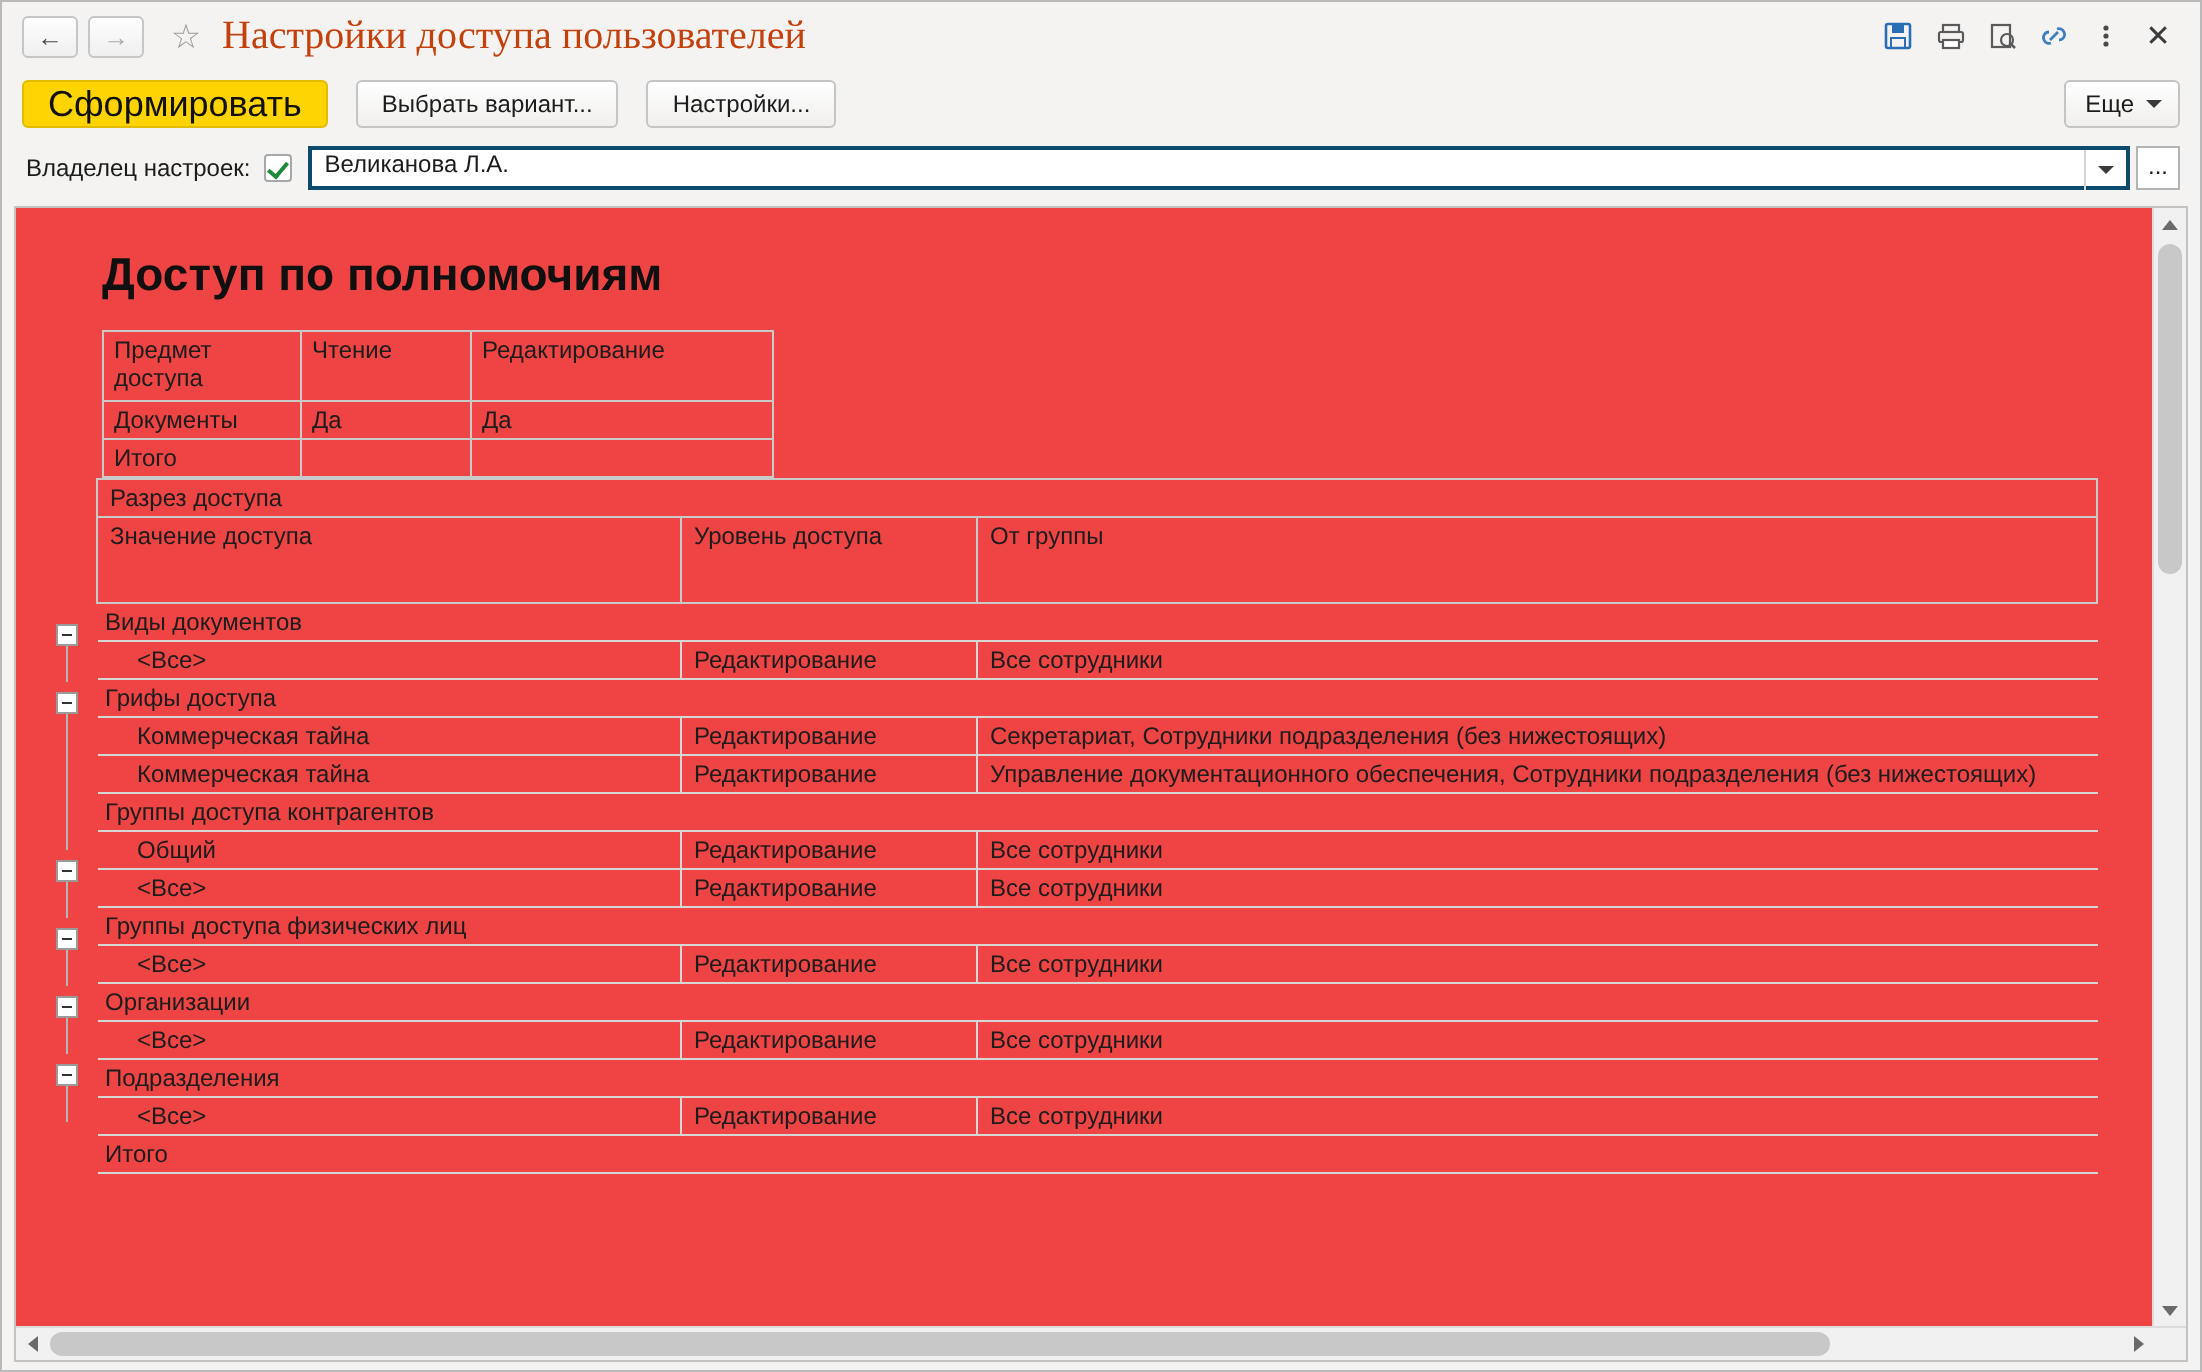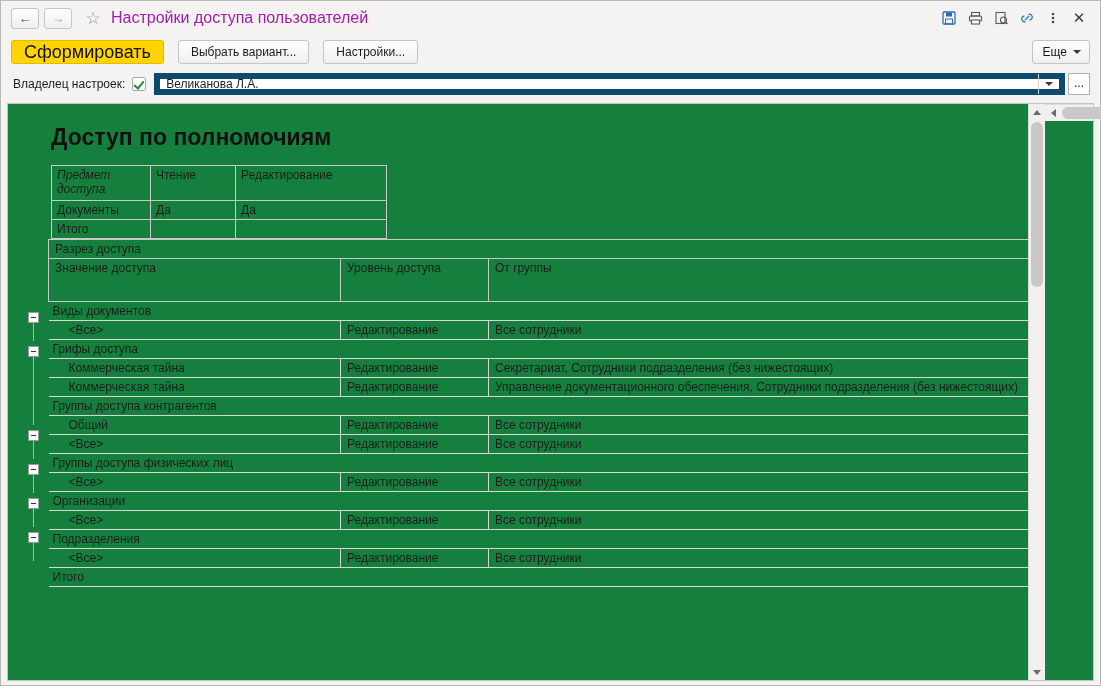--- a/index.html
+++ b/index.html
@@ -49,25 +49,26 @@
   }
   .nav-btn.disabled { color: #a9a9a9; }
   .star-btn {
     width: 24px;
     text-align: center;
     color: #9a9a9a;
     font-size: 17px;
     margin: 0 6px 0 4px;
   }
   .win-title {
-    font-size: 16px;
-    color: #a21caf;
+    font-size: 20px;
+    color: #c2410c;
     white-space: nowrap;
     overflow: hidden;
     text-overflow: ellipsis;
+    font-family: Liberation Serif, serif;
   }
   .titlebar-spacer { flex: 1 1 auto; }
   .tb-icon {
     width: 26px;
     height: 24px;
     display: inline-flex;
     align-items: center;
     justify-content: center;
     color: #5a5a5a;
   }
@@ -159,23 +160,23 @@
     left: 3px; top: 1px;
     width: 4px; height: 8px;
     border: solid #1f8a3b;
     border-width: 0 2px 2px 0;
     transform: rotate(40deg);
   }
   .owner-field {
     flex: 1 1 auto;
     height: 22px;
     background: #fff;
-    border: 6px solid #0c4a6e;
-    display: flex;
-    align-items: center;
+    border: 2px solid #0c4a6e;
+    display: flex;
+    align-items: flex-start;
     box-sizing: border-box;
   }
   .owner-value {
     flex: 1 1 auto;
     padding: 0 6px;
     font-size: 12px;
     white-space: nowrap;
     overflow: hidden;
   }
   .owner-drop {
@@ -196,23 +197,23 @@
     line-height: 18px;
     text-align: center;
     box-sizing: border-box;
   }
 
   
   .report-wrap {
     flex: 1 1 auto;
     margin: 4px 6px 0 6px;
     border: 1px solid #c3c3c3;
-    background: #15803d;
-    display: flex;
-    flex-direction: row;
+    background: #ef4444;
+    display: flex;
+    flex-direction: column;
     min-height: 0;
     box-sizing: border-box;
   }
   .report-body {
     flex: 1 1 auto;
     display: flex;
     min-height: 0;
     overflow: hidden;
     position: relative;
   }
@@ -243,21 +244,21 @@
     margin-left: 33px;
     font-size: 12px;
   }
   table.t1 td, table.t1 th {
     border: 1px solid #c9c9c9;
     padding: 2px 5px;
     text-align: left;
     font-weight: normal;
     vertical-align: top;
   }
-  .c-subject { width: 88px; font-style: italic; }
+  .c-subject { width: 88px; }
   .c-read { width: 74px; margin-left: 32px; }
   .c-edit { width: 140px; }
   .row-h td { height: 30px; }
 
   
   .t2-wrap {
     margin-left: 0;
     display: flex;
   }
   .tree-gutter {

